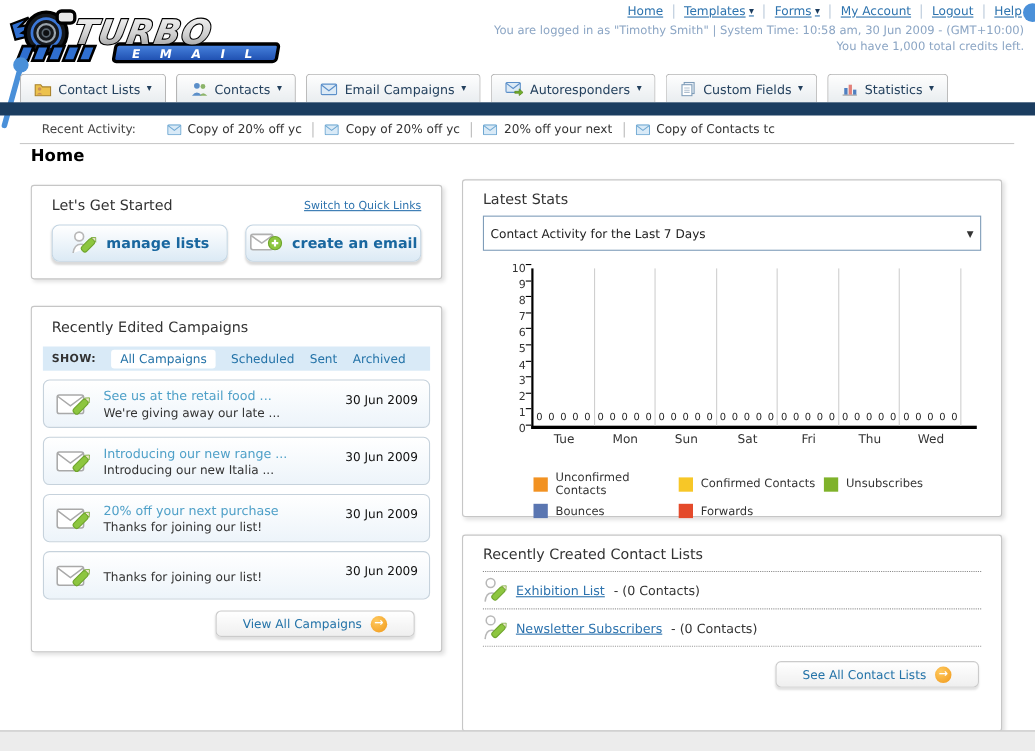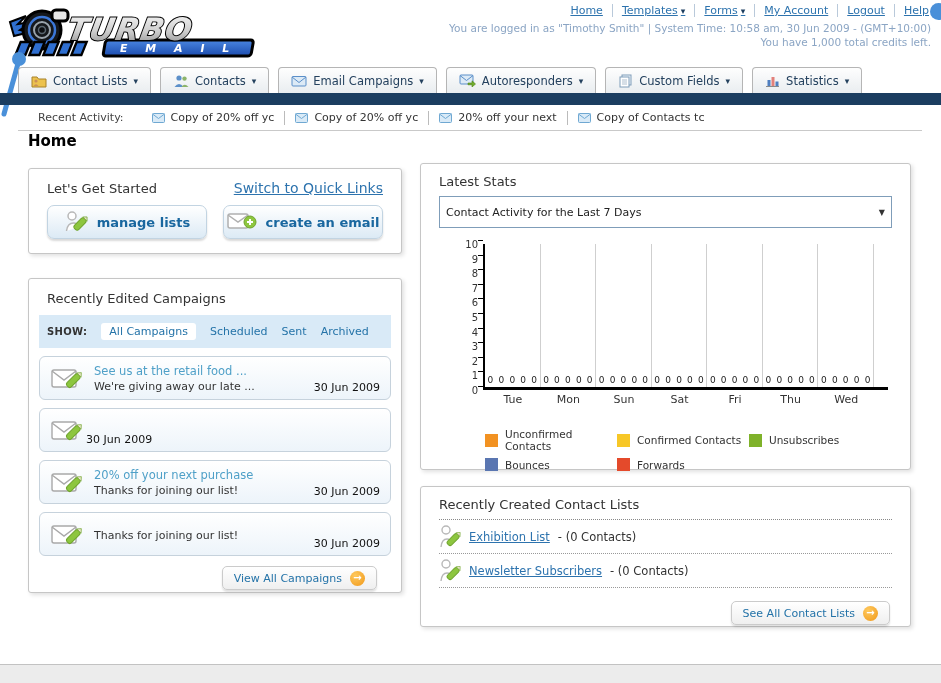--- a/index.html
+++ b/index.html
@@ -31,38 +31,38 @@
 
   .home-title { position:absolute; left:28px; top:132px; font-size:15px; font-weight:bold; color:#000; }
 
   
   .panel { position:absolute; background:#fff; border:1px solid #c6c6c6; border-radius:3px; box-shadow:2px 2px 4px rgba(0,0,0,.12); }
   .panel-title { font-size:13px; color:#333; }
 
   
   #get-started { left:28px; top:168px; width:374px; height:86px; padding:11px 18px; }
   .gs-head { display:flex; justify-content:space-between; align-items:center; margin-bottom:9px; }
-  .gs-link { font-size:14px; color:#2d73ae; text-decoration:underline; cursor:pointer; }
+  .gs-link { font-size:10px; color:#2d73ae; text-decoration:underline; cursor:pointer; }
   .gs-buttons { display:flex; gap:16px; }
   .big-btn { flex:1; height:34px; display:flex; align-items:center; justify-content:center; gap:9px; border:1px solid #c2d4e2; border-radius:7px; background:linear-gradient(#ffffff,#dceaf5); box-shadow:0 2px 2px rgba(0,0,0,.15); font-size:13px; font-weight:bold; color:#19679f; cursor:pointer; }
 
   
   #campaigns { left:28px; top:278px; width:374px; height:315px; padding:10px 10px; }
   #campaigns .panel-title { margin:2px 0 9px 8px; }
-  .show-bar { background:#d9eaf7; height:33px; display:flex; align-items:center; gap:14px; padding:0 8px; font-size:10px; color:#333; }
+  .show-bar { background:#d9eaf7; height:22px; display:flex; align-items:center; gap:14px; padding:0 8px; font-size:10px; color:#333; }
   .show-label { font-weight:bold; letter-spacing:.3px; }
   .filter { font-size:11px; color:#2473a8; cursor:pointer; }
   .filter.active { background:#fff; border-radius:3px; padding:2px 8px; }
-  .camp-item { margin-top:8px; height:44px; border:1px solid #c6d2dc; border-radius:6px; background:linear-gradient(#ffffff,#edf4fa); display:flex; align-items:center; padding:16px 10px; cursor:pointer; }
+  .camp-item { margin-top:8px; height:44px; border:1px solid #c6d2dc; border-radius:6px; background:linear-gradient(#ffffff,#edf4fa); display:flex; align-items:center; padding:3px 10px; cursor:pointer; }
   .camp-text { flex:1; margin-left:8px; }
   .camp-title { font-size:11.5px; color:#4fa0c8; }
   .camp-sub { font-size:11px; color:#333; margin-top:2px; }
   .camp-date { font-size:11px; color:#111; align-self:flex-start; margin-top:8px; }
   .btn-row { display:flex; justify-content:flex-end; margin-top:10px; padding-right:14px; }
-  .small-btn { height:24px; display:flex; align-items:center; gap:8px; padding:0 11px; border:1px solid #cbcbcb; border-radius:5px; background:linear-gradient(#ffffff,#efefef); box-shadow:0 2px 2px rgba(0,0,0,.12); font-size:11px; color:#2473a8; cursor:pointer; }
+  .small-btn { height:24px; display:flex; align-items:center; gap:8px; padding:0 24px; border:1px solid #cbcbcb; border-radius:5px; background:linear-gradient(#ffffff,#efefef); box-shadow:0 2px 2px rgba(0,0,0,.12); font-size:11px; color:#2473a8; cursor:pointer; }
   .arrow-circle { width:15px; height:15px; border-radius:50%; background:radial-gradient(circle at 35% 30%,#ffc95e,#f09819); color:#fff; font-size:10px; font-weight:bold; display:flex; align-items:center; justify-content:center; line-height:1; }
 
   
   #stats { left:420px; top:163px; width:491px; height:307px; padding:10px 18px; }
   .select-box { margin-top:7px; height:32px; border:1px solid #7f9db9; background:#fff; display:flex; align-items:center; justify-content:space-between; font-size:11px; color:#222; padding:0 6px; cursor:pointer; }
   .select-box .sel-arrow { font-size:8px; color:#333; }
   .chart-wrap { margin:16px 4px 0 20px; }
   .chart-flex { display:flex; }
   .chart-yaxis { position:relative; width:24px; height:146px; }
   .ylab { position:absolute; right:5px; font-size:10px; color:#333; }
@@ -72,21 +72,21 @@
   .cgroup.spacer { flex:0 0 14px; border-right:none; }
   .cvals { position:absolute; bottom:2px; left:0; right:0; display:flex; justify-content:space-around; font-size:9px; color:#222; }
   .xlabels { display:flex; margin-left:26px; margin-top:3px; }
   .cxlab { flex:1; text-align:center; font-size:11px; color:#333; }
   .xlabels .spacer { flex:0 0 14px; }
   .legend { margin:22px 0 0 26px; display:grid; grid-template-columns:132px 132px 132px; row-gap:6px; }
   .leg-item { display:flex; align-items:center; gap:7px; font-size:10.5px; color:#333; }
   .leg-swatch { width:13px; height:13px; flex:0 0 13px; }
 
   
-  #contact-lists { left:420px; top:486px; width:491px; height:141px; padding:10px 18px; }
+  #contact-lists { left:420px; top:486px; width:491px; height:179px; padding:10px 18px; }
   #contact-lists .panel-title { margin-bottom:7px; }
   .dotted { border-bottom:1px dotted #888; }
   .cl-item { display:flex; align-items:center; gap:8px; height:34px; font-size:11.5px; cursor:pointer; border-bottom:1px dotted #999; }
   .cl-name { color:#2d73ae; text-decoration:underline; }
   .cl-count { color:#333; }
   .cl-btn-row { display:flex; justify-content:flex-end; margin-top:13px; padding-right:2px; }
 
   .footer-strip { position:absolute; left:0; top:664px; width:941px; height:19px; background:#ececec; border-top:1px solid #c2c2c2; }
 </style>
 </head>
@@ -317,20 +317,24 @@
     </div>
     <div class="camp-item">
       <svg width="36" height="28" viewBox="0 0 36 28">
           <rect x="2" y="6" width="24" height="17" rx="2" fill="#fff" stroke="#a9a9a9" stroke-width="1.4"></rect>
           <path d="M2 7 L14 16 L26 7" fill="none" stroke="#a9a9a9" stroke-width="1.4"></path>
           <g transform="rotate(-45 24 16)">
             <rect x="15" y="13" width="16" height="6" rx="2.5" fill="#8dc63f" stroke="#6fa52c"></rect>
             <path d="M31 13 l3.4 3 -3.4 3 Z" fill="#efe8cf" stroke="#6fa52c" stroke-width=".7"></path>
           </g>
         </svg>
+      <div class="camp-text">
+          <div class="camp-title">Introducing our new range ...</div>
+          <div class="camp-sub">Introducing our new Italia ...</div>
+        </div>
       <div class="camp-date">30 Jun 2009</div>
     </div>
     <div class="camp-item">
       <svg width="36" height="28" viewBox="0 0 36 28">
           <rect x="2" y="6" width="24" height="17" rx="2" fill="#fff" stroke="#a9a9a9" stroke-width="1.4"></rect>
           <path d="M2 7 L14 16 L26 7" fill="none" stroke="#a9a9a9" stroke-width="1.4"></path>
           <g transform="rotate(-45 24 16)">
             <rect x="15" y="13" width="16" height="6" rx="2.5" fill="#8dc63f" stroke="#6fa52c"></rect>
             <path d="M31 13 l3.4 3 -3.4 3 Z" fill="#efe8cf" stroke="#6fa52c" stroke-width=".7"></path>
           </g>

